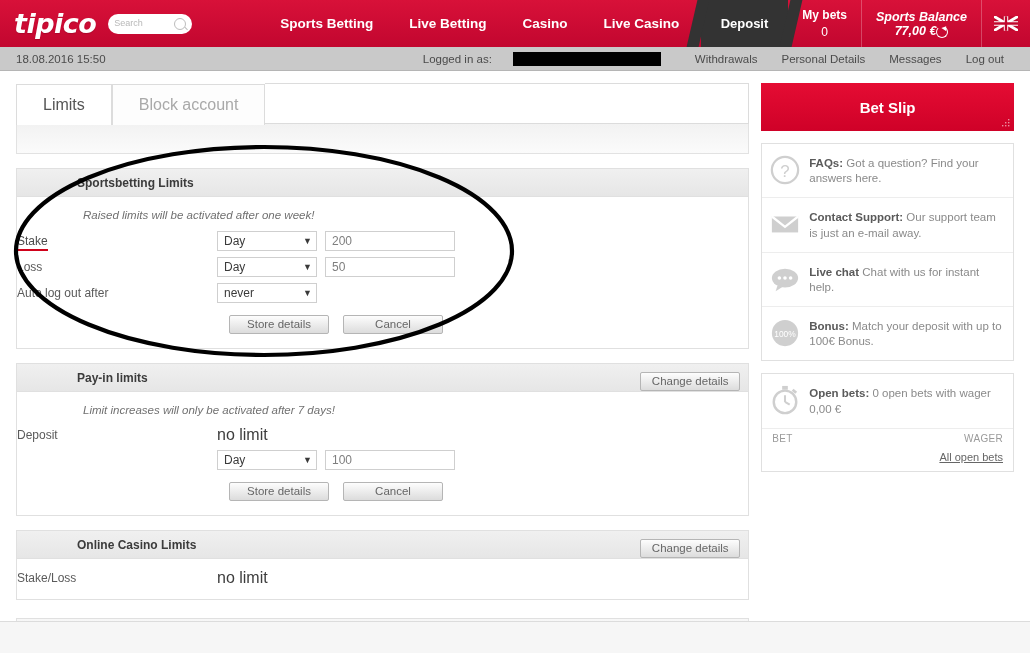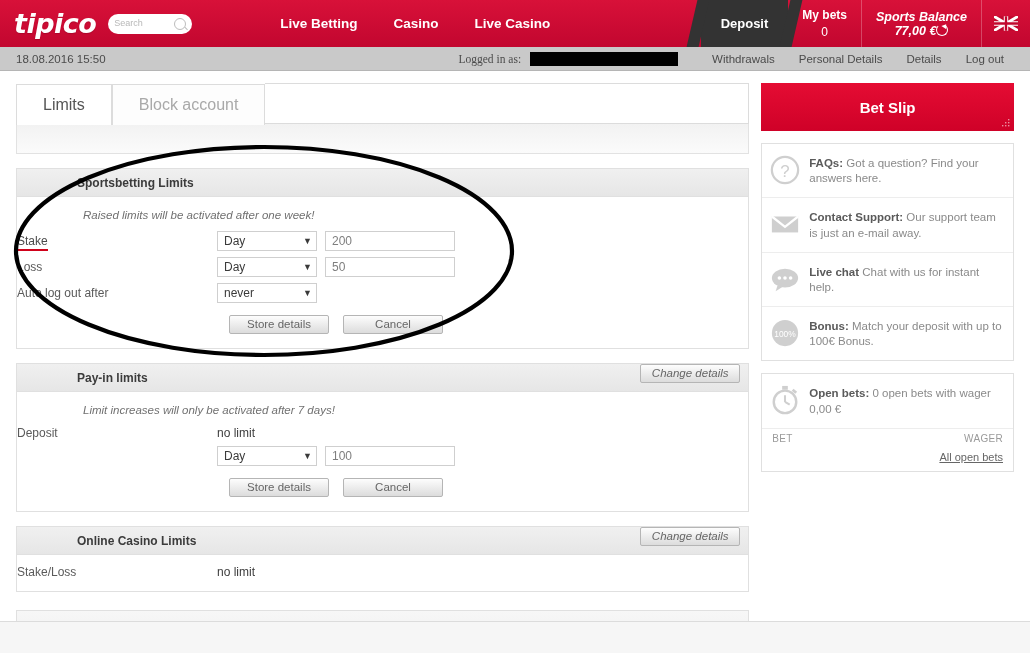--- a/index.html
+++ b/index.html
@@ -90,21 +90,21 @@
     display:flex; flex-direction:column; align-items:center; justify-content:center;
     padding: 0 14px;
     color:#fff;
     border-left:1px solid rgba(255,255,255,0.25);
     min-width: 56px;
   }
   .acct-cell.nb { border-left: none; }
   .acct-cell .l1 { font-size:12px; font-weight:bold; line-height:1.35; white-space:nowrap;}
   .acct-cell .l2 { font-size:12px; line-height:1.35; white-space:nowrap;}
   .bal-label { font-style: italic; font-weight:bold; font-size:12.5px; }
-  .bal-row { display:flex; align-items:flex-start; }
+  .bal-row { display:flex; align-items:flex-end; }
   .bal-amt { font-style: italic; font-weight:bold; font-size:12.5px; }
   .refresh-icon {
     width:12px; height:12px; border:1.6px solid #fff; border-radius:50%;
     border-top-color: transparent; position:relative; display:inline-block;
   }
   .refresh-icon:after{
     content:""; position:absolute; top:-1px; right:-1px;
     border-left:3px solid transparent; border-right:3px solid transparent;
     border-bottom:4px solid #fff;
     transform: rotate(35deg);
@@ -114,21 +114,21 @@
 
   
   .subbar {
     height: 24px; background:#c9c9c9;
     display:flex; align-items:center;
     font-size:11.5px; color:#4b4b4b;
     border-bottom:1px solid #b5b5b5;
   }
   .subbar .datetime { padding-left: 16px; }
   .subbar .mid { margin-left:auto; display:flex; align-items:center; }
-  .logged-label { margin-right:6px;font-family:Liberation Serif, serif; }
+  .logged-label { margin-right:18px; }
   .redacted { display:inline-block; width:148px; height:14px; background:#000; vertical-align:middle; margin-left:3px;}
   .subbar .right { display:flex; align-items:center; margin-left: 22px; padding-right:14px; }
   .subbar .right a { color:#4b4b4b; text-decoration:none; padding: 0 12px; white-space:nowrap;}
 
   
   .content { display:flex; padding: 12px 16px 0 16px; gap: 12px; }
   .left-col { width: 760px; }
   .right-col { width: 262px; }
 
   
@@ -161,21 +161,21 @@
   .panel-head .title { font-size:12px; font-weight:bold; color:#3b3b3b; }
   .btn {
     border:1px solid #b5b5b5;
     background: linear-gradient(180deg,#fdfdfd 0%, #dcdcdc 100%);
     border-radius: 2px;
     font-size:11.5px; color:#666;
     height:19px; line-height:17px; text-align:center;
     padding: 0 10px; cursor:pointer;
     font-family: "Liberation Sans", sans-serif;
   }
-  .panel-head .btn { position:absolute; right:8px; top:0; min-width:100px;font-style:italic;}
+  .panel-head .btn { position:absolute; right:8px; top:8px; min-width:100px;}
 
   .panel-body { padding: 12px 0 14px 0; }
   .note { font-size:11.5px; font-style:italic; color:#707070; padding-left: 66px; margin-bottom: 10px;}
   .frow { display:flex; align-items:center; margin-bottom:6px; }
   .flabel {
     width: 200px; padding-right:12px;
     font-size:12px; color:#5a5a5a;
   }
   .flabel.stake { position:relative; color:#4a4a4a; }
   .flabel.stake .ul { border-bottom:2px solid #d0021b; padding-bottom:1px;}
@@ -187,21 +187,21 @@
     padding: 0 4px 0 6px;
     position:relative;
   }
   .sel .caret { margin-left:auto; font-size:9px; color:#3a3a3a; }
   .txt {
     width: 130px; height:20px; margin-left: 8px;
     border:1px solid #cfcfcf; background:#fff;
     font-size:12px; color:#7e7e7e;
     display:flex; align-items:center; padding-left:6px;
   }
-  .plain-val { font-size:12px; color:#3d3d3d; }
+  .plain-val { font-size:16px; color:#3d3d3d; }
   .btn-row { display:flex; gap: 14px; margin-top: 12px; padding-left: 212px; }
   .btn-wide { width:100px; }
   .btn-store { width: 100px; }
 
   .help-panel {
     border:1px solid #e0e0e0;
     background: linear-gradient(180deg,#f7f7f7 0%, #efefef 100%);
     margin-top: 18px;
     height:40px; display:flex; align-items:center;
     padding-left: 20px;
@@ -242,20 +242,21 @@
   <div class="topbar">
     <div class="logo-wrap">
       <div class="logo">tipico</div>
       <div class="searchbox">
         <span class="ph">Search</span>
         <span class="search-icon"></span>
       </div>
     </div>
 
     <div class="mainnav">
+      <a href="#">Sports Betting</a>
       <a href="#">Live Betting</a>
       <a href="#">Casino</a>
       <a href="#">Live Casino</a>
     </div>
 
     <div class="acct-zone">
       <div class="deposit-tab">Deposit</div>
       <div class="acct-cell nb">
         <div class="l1">My bets</div>
         <div class="l2">0</div>
@@ -280,21 +281,21 @@
 
   <div class="subbar">
     <span class="datetime">18.08.2016  15:50</span>
     <span class="mid">
       <span class="logged-label">Logged in as:</span>
       <span class="redacted"></span>
     </span>
     <span class="right">
       <a href="#">Withdrawals</a>
       <a href="#">Personal Details</a>
-      <a href="#">Details</a>
+      <a href="#">Messages</a>
       <a href="#">Log out</a>
     </span>
   </div>
 
   <div class="content">
 
     <div class="left-col">
 
       <div class="tabs">
         <div class="tab">Limits</div>

